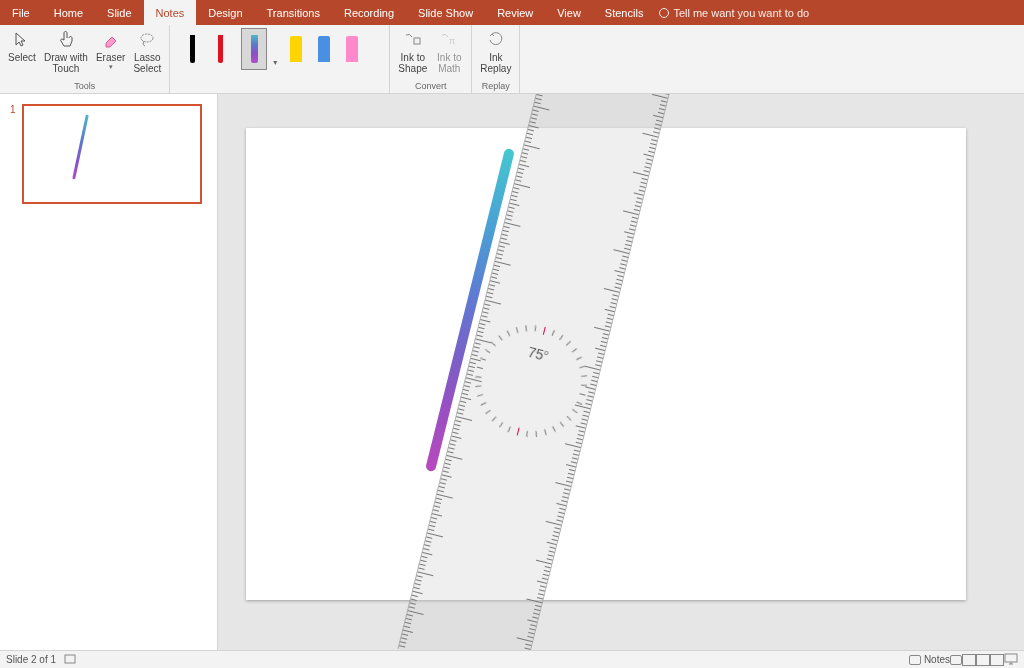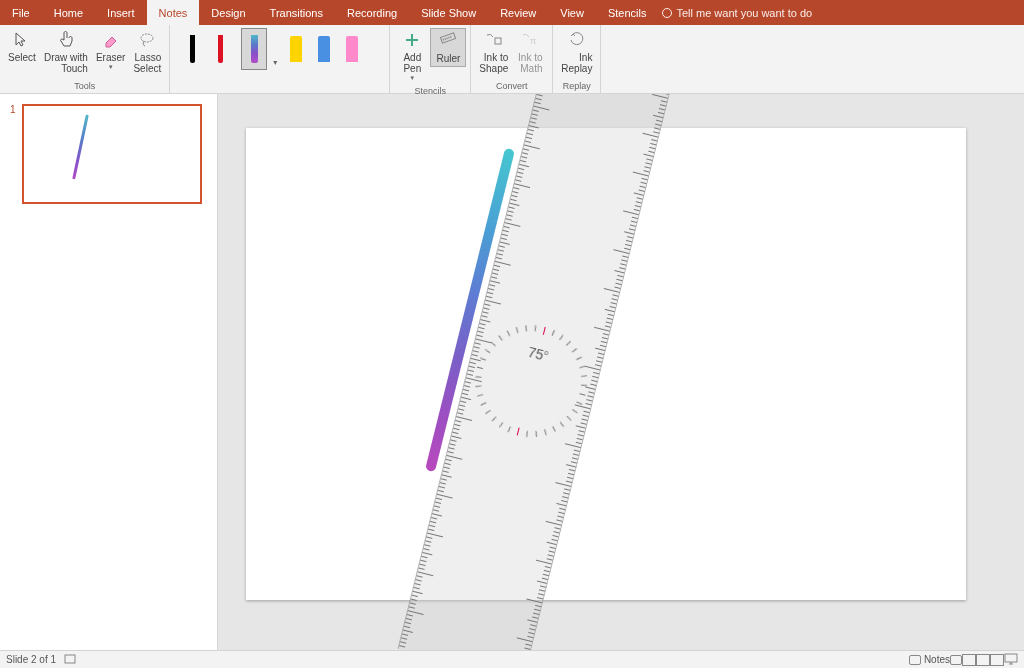--- a/index.html
+++ b/index.html
@@ -13,21 +13,21 @@
 .bulb { width: 10px; height: 10px; border: 1px solid #fff; border-radius: 50%; position: relative; }
 
 
 .ribbon { background: #f3f3f3; height: 69px; display: flex; border-bottom: 1px solid #d4d4d4; }
 .ribbon-group { display: flex; flex-direction: column; border-right: 1px solid #d4d4d4; height: 100%; }
 .ribbon-group-content { display: flex; flex: 1; align-items: flex-start; padding: 3px 4px 0; }
 .ribbon-group-label { font-size: 9px; color: #666; text-align: center; padding: 2px 0; }
 .ribbon-btn { display: flex; flex-direction: column; align-items: center; justify-content: flex-start; padding: 2px 4px; font-size: 10px; color: #444; cursor: pointer; min-width: 36px; }
 .ribbon-btn.active { background: #d8d8d8; border: 1px solid #aaa; }
 .ribbon-icon { width: 20px; height: 20px; display: flex; align-items: center; justify-content: center; margin-bottom: 2px; }
-.ribbon-label { text-align: right; line-height: 1.1; }
+.ribbon-label { text-align: center; line-height: 1.1; }
 
 .pen-swatch { width: 26px; height: 42px; display: flex; align-items: center; justify-content: center; margin: 0 1px; cursor: pointer; }
 .pen-swatch.selected { background: #d8d8d8; border: 1px solid #888; position: relative; }
 .pen-tip { width: 5px; height: 28px; border-radius: 0 0 2px 2px; }
 .pen-dropdown { width: 14px; height: 42px; display: flex; align-items: flex-end; justify-content: center; font-size: 8px; color: #666; padding-bottom: 3px; }
 .highlighter-tip { width: 12px; height: 26px; border-radius: 2px 2px 0 0; }
 
 
 .main { display: flex; height: 556px; background: #e6e6e6; }
 .slide-panel { width: 218px; background: #fff; border-right: 1px solid #d4d4d4; padding: 10px 10px; }
@@ -64,21 +64,21 @@
 .status-right { margin-left: auto; display: flex; align-items: center; gap: 0; }
 .view-btn { width: 14px; height: 12px; border: 1px solid #888; }
 .comment-icon { width: 12px; height: 10px; border: 1px solid #888; border-radius: 2px; }
 </style>
 </head>
 <body>
 
 <div class="menu-bar">
   <div class="menu-item">File</div>
   <div class="menu-item">Home</div>
-  <div class="menu-item">Insert</div>
+  <div class="menu-item">Slide</div>
   <div class="menu-item active">Notes</div>
   <div class="menu-item">Design</div>
   <div class="menu-item">Transitions</div>
   <div class="menu-item">Recording</div>
   <div class="menu-item">Slide Show</div>
   <div class="menu-item">Review</div>
   <div class="menu-item">View</div>
   <div class="menu-item">Stencils</div>
   <div class="tell-me">
     <span class="bulb"></span>
@@ -148,44 +148,20 @@
         </div>
       <div class="pen-swatch">
           <div class="highlighter-tip" style="background:#4a90e2"></div>
         </div>
       <div class="pen-swatch">
           <div class="highlighter-tip" style="background:#ff8acb"></div>
         </div>
     </div>
   </div>
 
-  <div class="ribbon-group">
-    <div class="ribbon-group-content">
-      <div class="ribbon-btn">
-        <div class="ribbon-icon">
-            <svg width="14" height="14" viewBox="0 0 14 14">
-              <path d="M7 1 v12 M1 7 h12" stroke="#4a8" stroke-width="2"></path>
-            </svg>
-          </div>
-        <div class="ribbon-label" style="white-space:pre-line">Add
-Pen</div>
-        <div style="font-size:7px;color:#666">▾</div>
-      </div>
-      <div class="ribbon-btn active">
-        <div class="ribbon-icon">
-            <svg width="18" height="18" viewBox="0 0 18 18">
-              <rect x="2" y="3" width="14" height="6" fill="none" stroke="#888" transform="rotate(-20 9 6)"></rect>
-              <path d="M4 7 v-2 M6 7 v-2 M8 7 v-2 M10 7 v-2 M12 7 v-2" stroke="#888" transform="rotate(-20 9 6)"></path>
-            </svg>
-          </div>
-        <div class="ribbon-label">Ruler</div>
-      </div>
-    </div>
-    <div class="ribbon-group-label">Stencils</div>
-  </div>
 
   <div class="ribbon-group">
     <div class="ribbon-group-content">
       <div class="ribbon-btn">
         <div class="ribbon-icon">
             <svg width="18" height="16" viewBox="0 0 18 16">
               <path d="M2 3 Q 6 1 8 5" stroke="#888" fill="none"></path>
               <rect x="10" y="6" width="6" height="6" stroke="#888" fill="none"></rect>
             </svg>
           </div>

